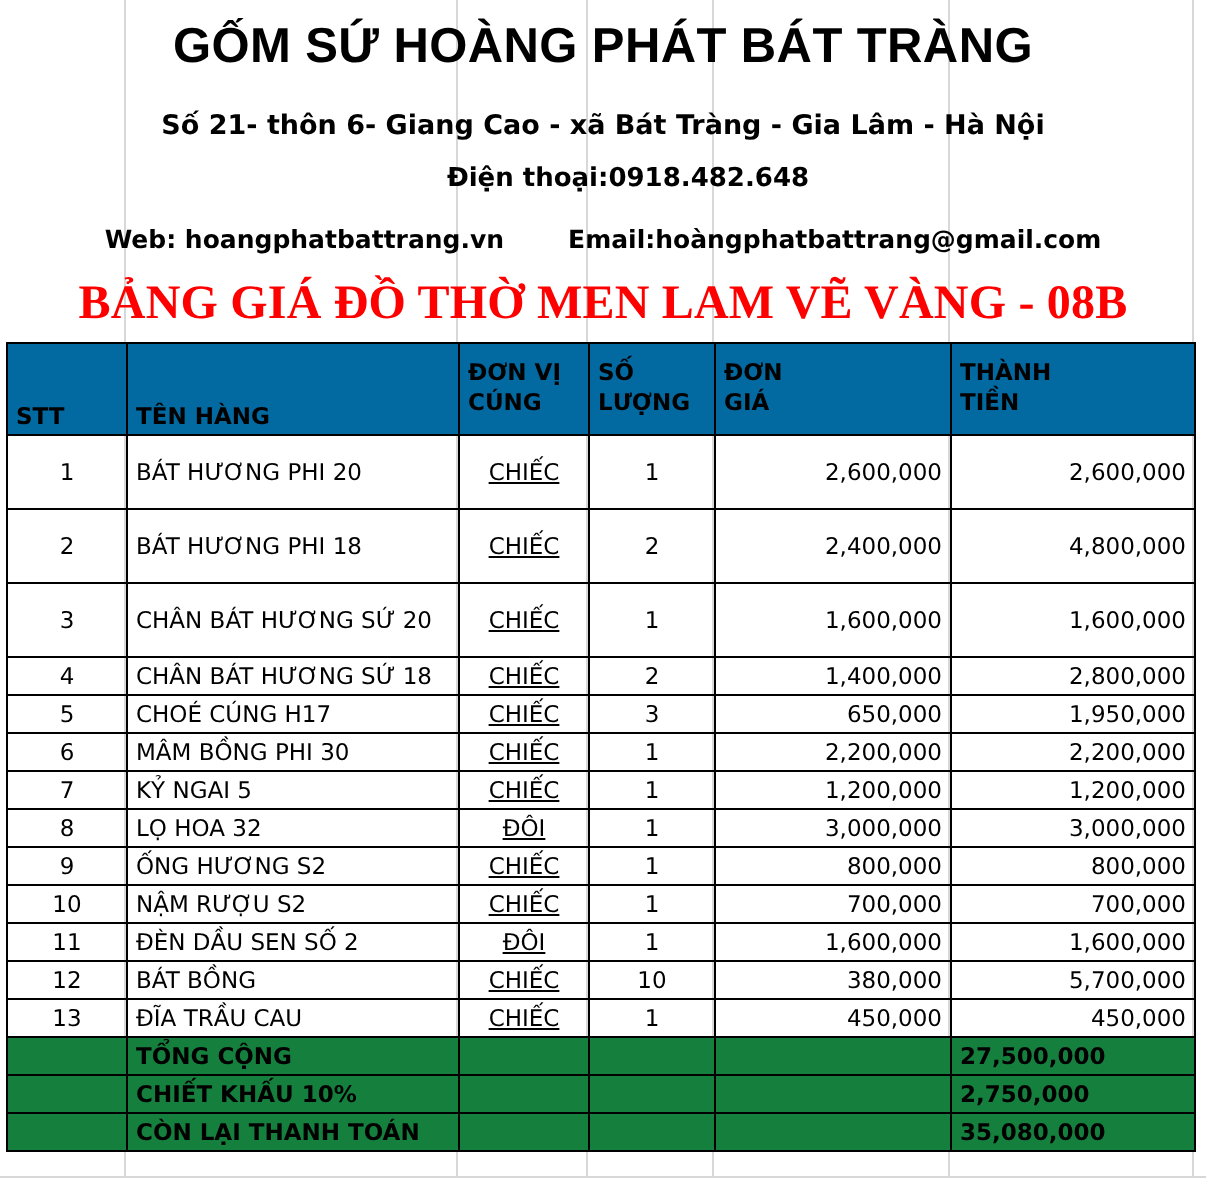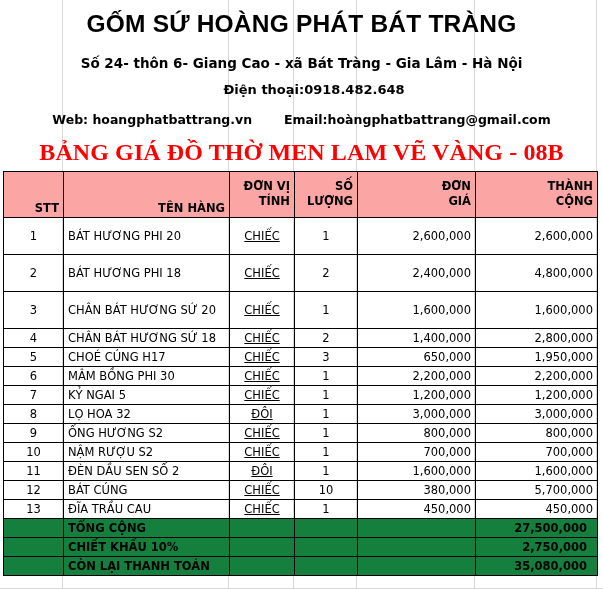--- a/index.html
+++ b/index.html
@@ -102,23 +102,23 @@
   }
   table.price td, table.price th {
     border: 1px solid #000000;
     font-size: 11.5px;
     padding: 0 4px;
     vertical-align: middle;
     box-sizing: border-box;
   }
 
   thead th {
-    background: #fca5a5;
-    font-weight: bold;
-    text-align: right;
+    background: #0369a1;
+    font-weight: bold;
+    text-align: left;
     height: 46px;
     font-size: 12px;
     line-height: 1.35;
     vertical-align: bottom;
     padding-bottom: 4px;
   }
   thead th .hdr-two {
     display: block;
   }
   thead th.stt-head {
@@ -137,21 +137,21 @@
 
   tr.tall td { height: 37px; }
   tr.short td { height: 19px; }
 
   tr.sum td {
     background: #15803d;
     font-weight: bold;
     height: 19px;
   }
   tr.sum td.c-name { text-align: left; }
-  tr.sum td.c-total { text-align: right; padding-right: 10px; }
+  tr.sum td.c-total { text-align: left; padding-right: 10px; }
 
   col.w-stt   { width: 60px; }
   col.w-name  { width: 166px; }
   col.w-unit  { width: 65px; }
   col.w-qty   { width: 63px; }
   col.w-price { width: 118px; }
   col.w-total { width: 122px; }
 </style>
 </head>
 <body>
@@ -162,21 +162,21 @@
   <div class="vline" style="left:293px"></div>
   <div class="vline" style="left:356px"></div>
   <div class="vline" style="left:474px"></div>
   <div class="vline" style="left:596px"></div>
   <div class="hline" style="top:588px"></div>
 </div>
 
 <div class="sheet">
 
   <div class="company-name">GỐM SỨ HOÀNG PHÁT BÁT TRÀNG</div>
-  <div class="address">Số 24- thôn 6- Giang Cao - xã Bát Tràng - Gia Lâm - Hà Nội</div>
+  <div class="address">Số 21- thôn 6- Giang Cao - xã Bát Tràng - Gia Lâm - Hà Nội</div>
   <div class="phone">Điện thoại:0918.482.648</div>
 
   <div class="contact-row">
     <span>Web: hoangphatbattrang.vn</span>
     <span>Email:hoàngphatbattrang@gmail.com</span>
   </div>
 
   <div class="doc-title">BẢNG GIÁ ĐỒ THỜ MEN LAM VẼ VÀNG - 08B</div>
 
   <table class="price">
@@ -191,33 +191,33 @@
     <thead>
       <tr>
         <th class="stt-head">
           <span class="hdr-two">STT</span>
         </th>
         <th class="name-head">
           <span class="hdr-two">TÊN HÀNG</span>
         </th>
         <th>
           <span class="hdr-two">ĐƠN VỊ</span>
-          <span class="hdr-two">TÍNH</span>
+          <span class="hdr-two">CÚNG</span>
         </th>
         <th>
           <span class="hdr-two">SỐ</span>
           <span class="hdr-two">LƯỢNG</span>
         </th>
         <th>
           <span class="hdr-two">ĐƠN</span>
           <span class="hdr-two">GIÁ</span>
         </th>
         <th>
           <span class="hdr-two">THÀNH</span>
-          <span class="hdr-two">CỘNG</span>
+          <span class="hdr-two">TIỀN</span>
         </th>
       </tr>
     </thead>
     <tbody>
         <tr class="tall">
           <td class="c-stt">1</td>
           <td class="c-name">BÁT HƯƠNG PHI 20</td>
           <td class="c-unit">CHIẾC</td>
           <td class="c-qty">1</td>
           <td class="c-price">2,600,000</td>
@@ -298,21 +298,21 @@
         <tr class="short">
           <td class="c-stt">11</td>
           <td class="c-name">ĐÈN DẦU SEN SỐ 2</td>
           <td class="c-unit">ĐÔI</td>
           <td class="c-qty">1</td>
           <td class="c-price">1,600,000</td>
           <td class="c-total">1,600,000</td>
         </tr>
         <tr class="short">
           <td class="c-stt">12</td>
-          <td class="c-name">BÁT CÚNG</td>
+          <td class="c-name">BÁT BỒNG</td>
           <td class="c-unit">CHIẾC</td>
           <td class="c-qty">10</td>
           <td class="c-price">380,000</td>
           <td class="c-total">5,700,000</td>
         </tr>
         <tr class="short">
           <td class="c-stt">13</td>
           <td class="c-name">ĐĨA TRẦU CAU</td>
           <td class="c-unit">CHIẾC</td>
           <td class="c-qty">1</td>

